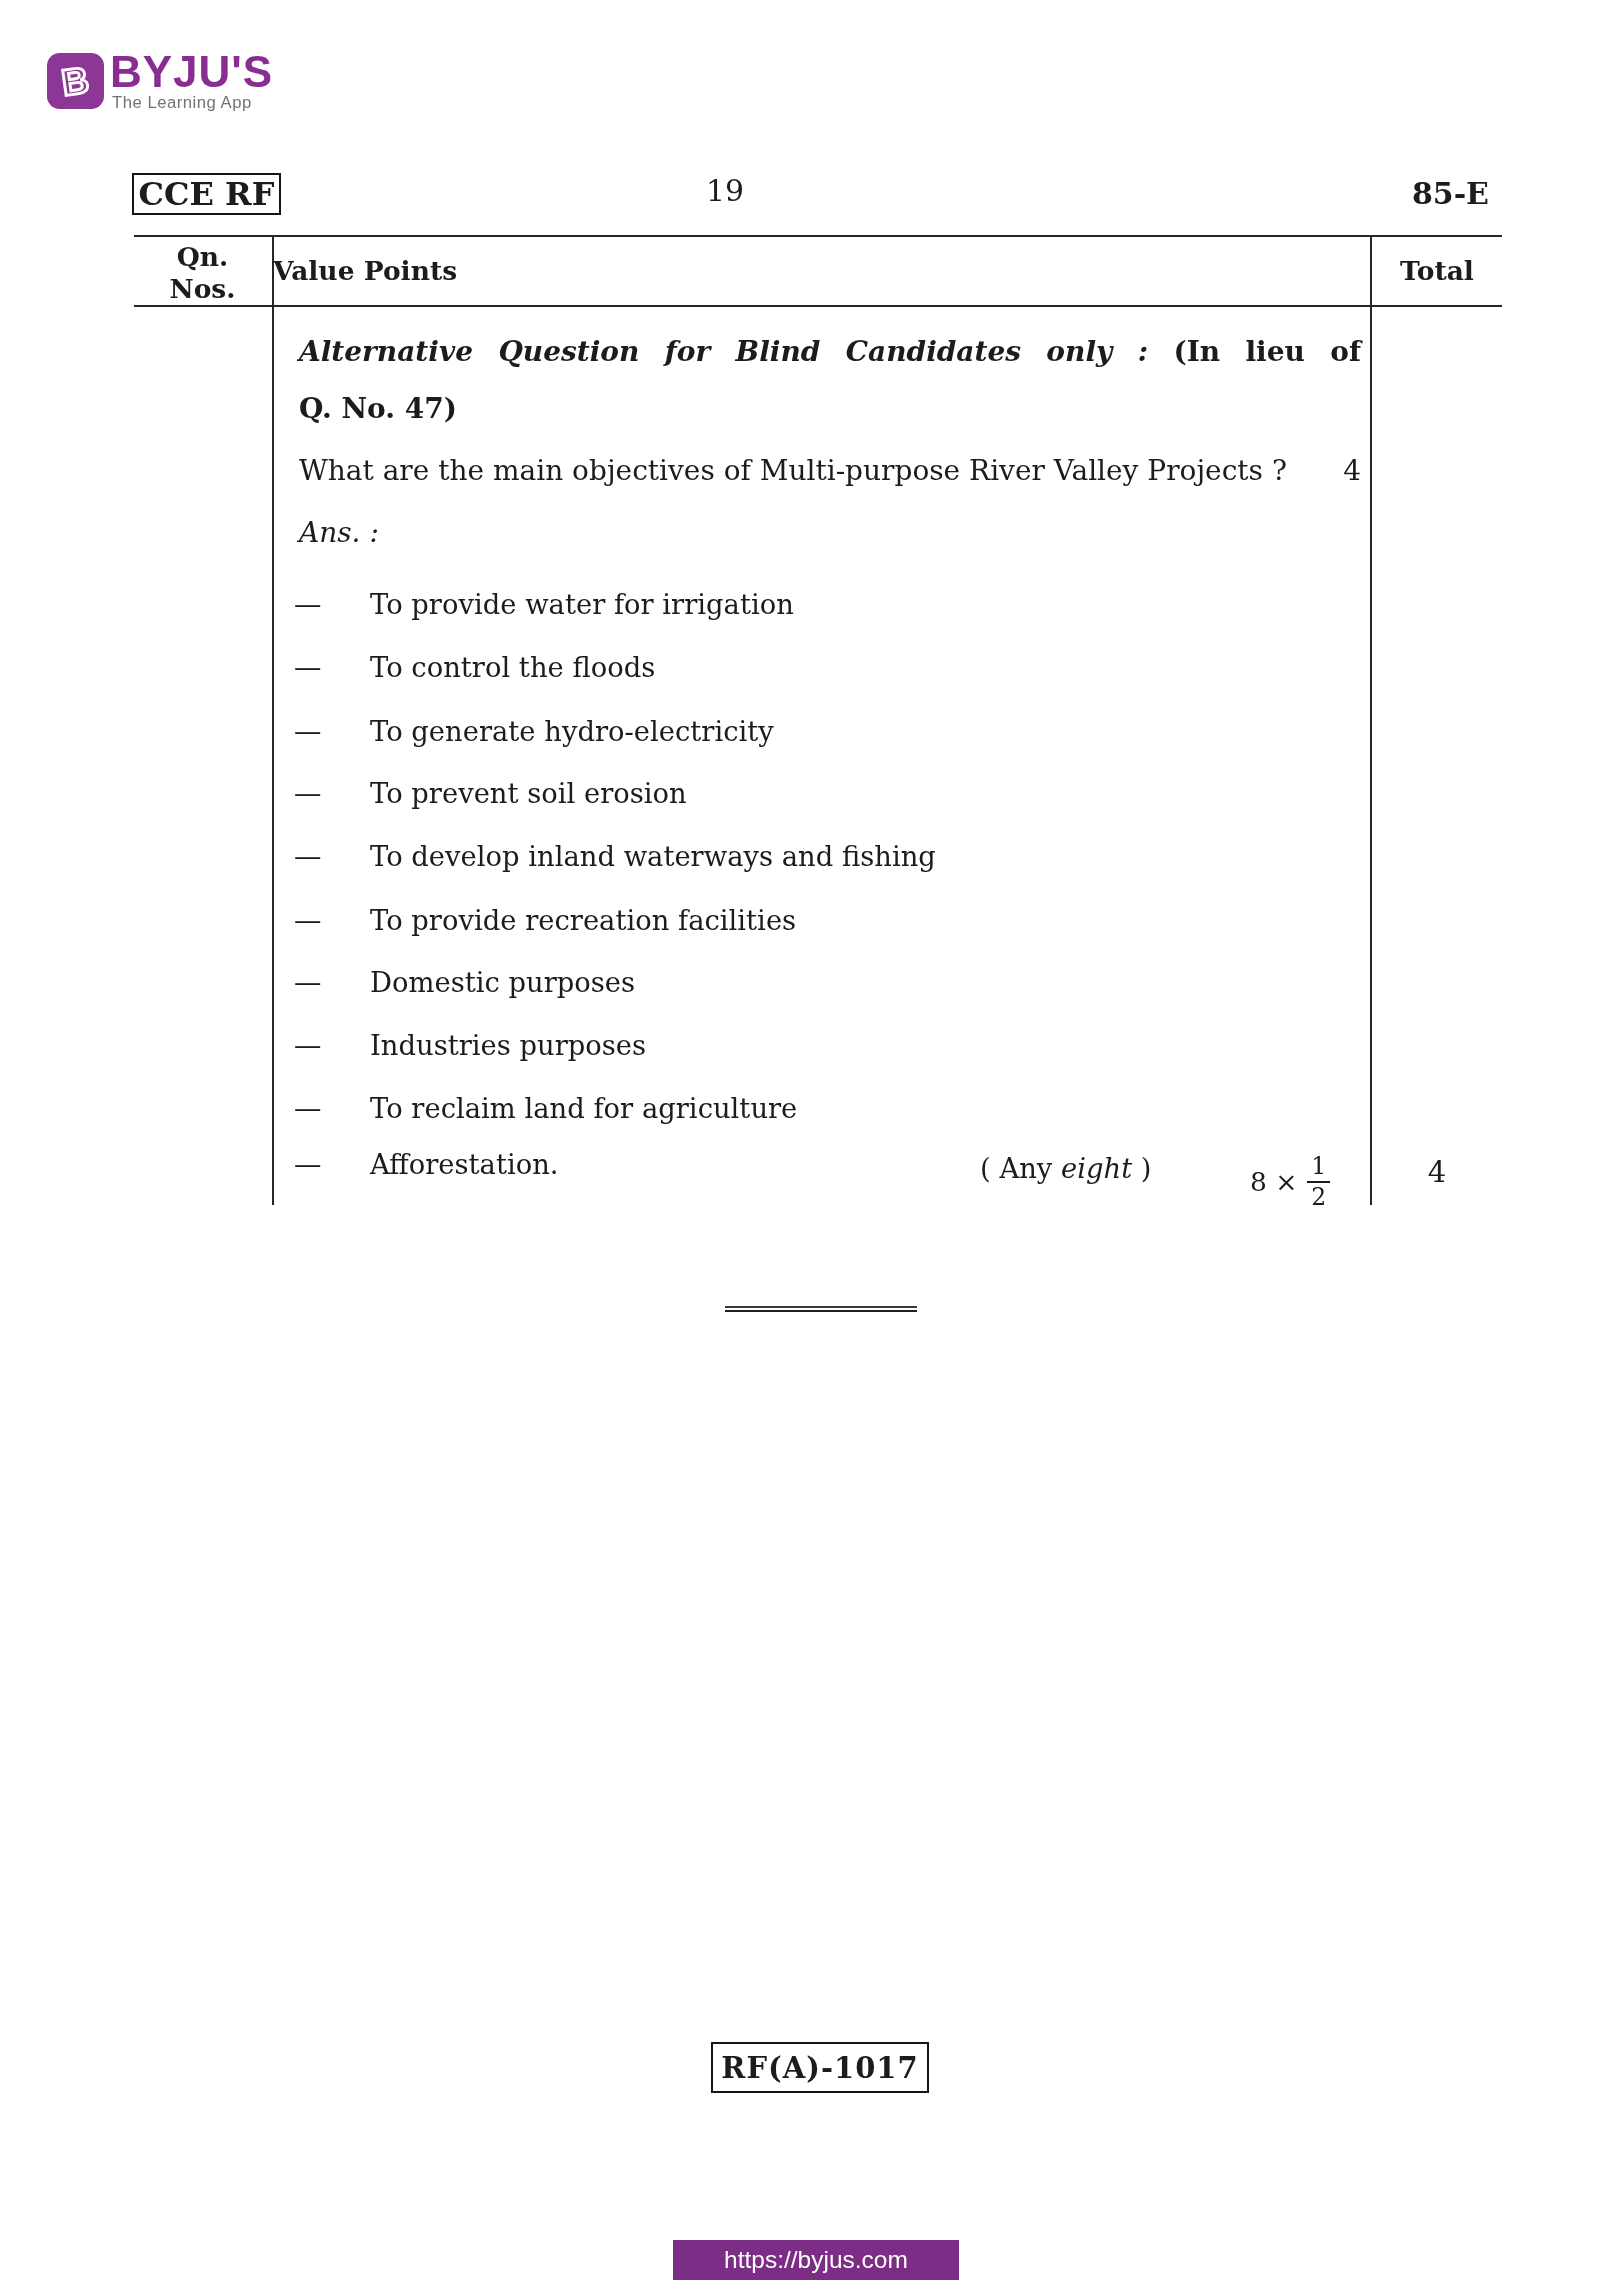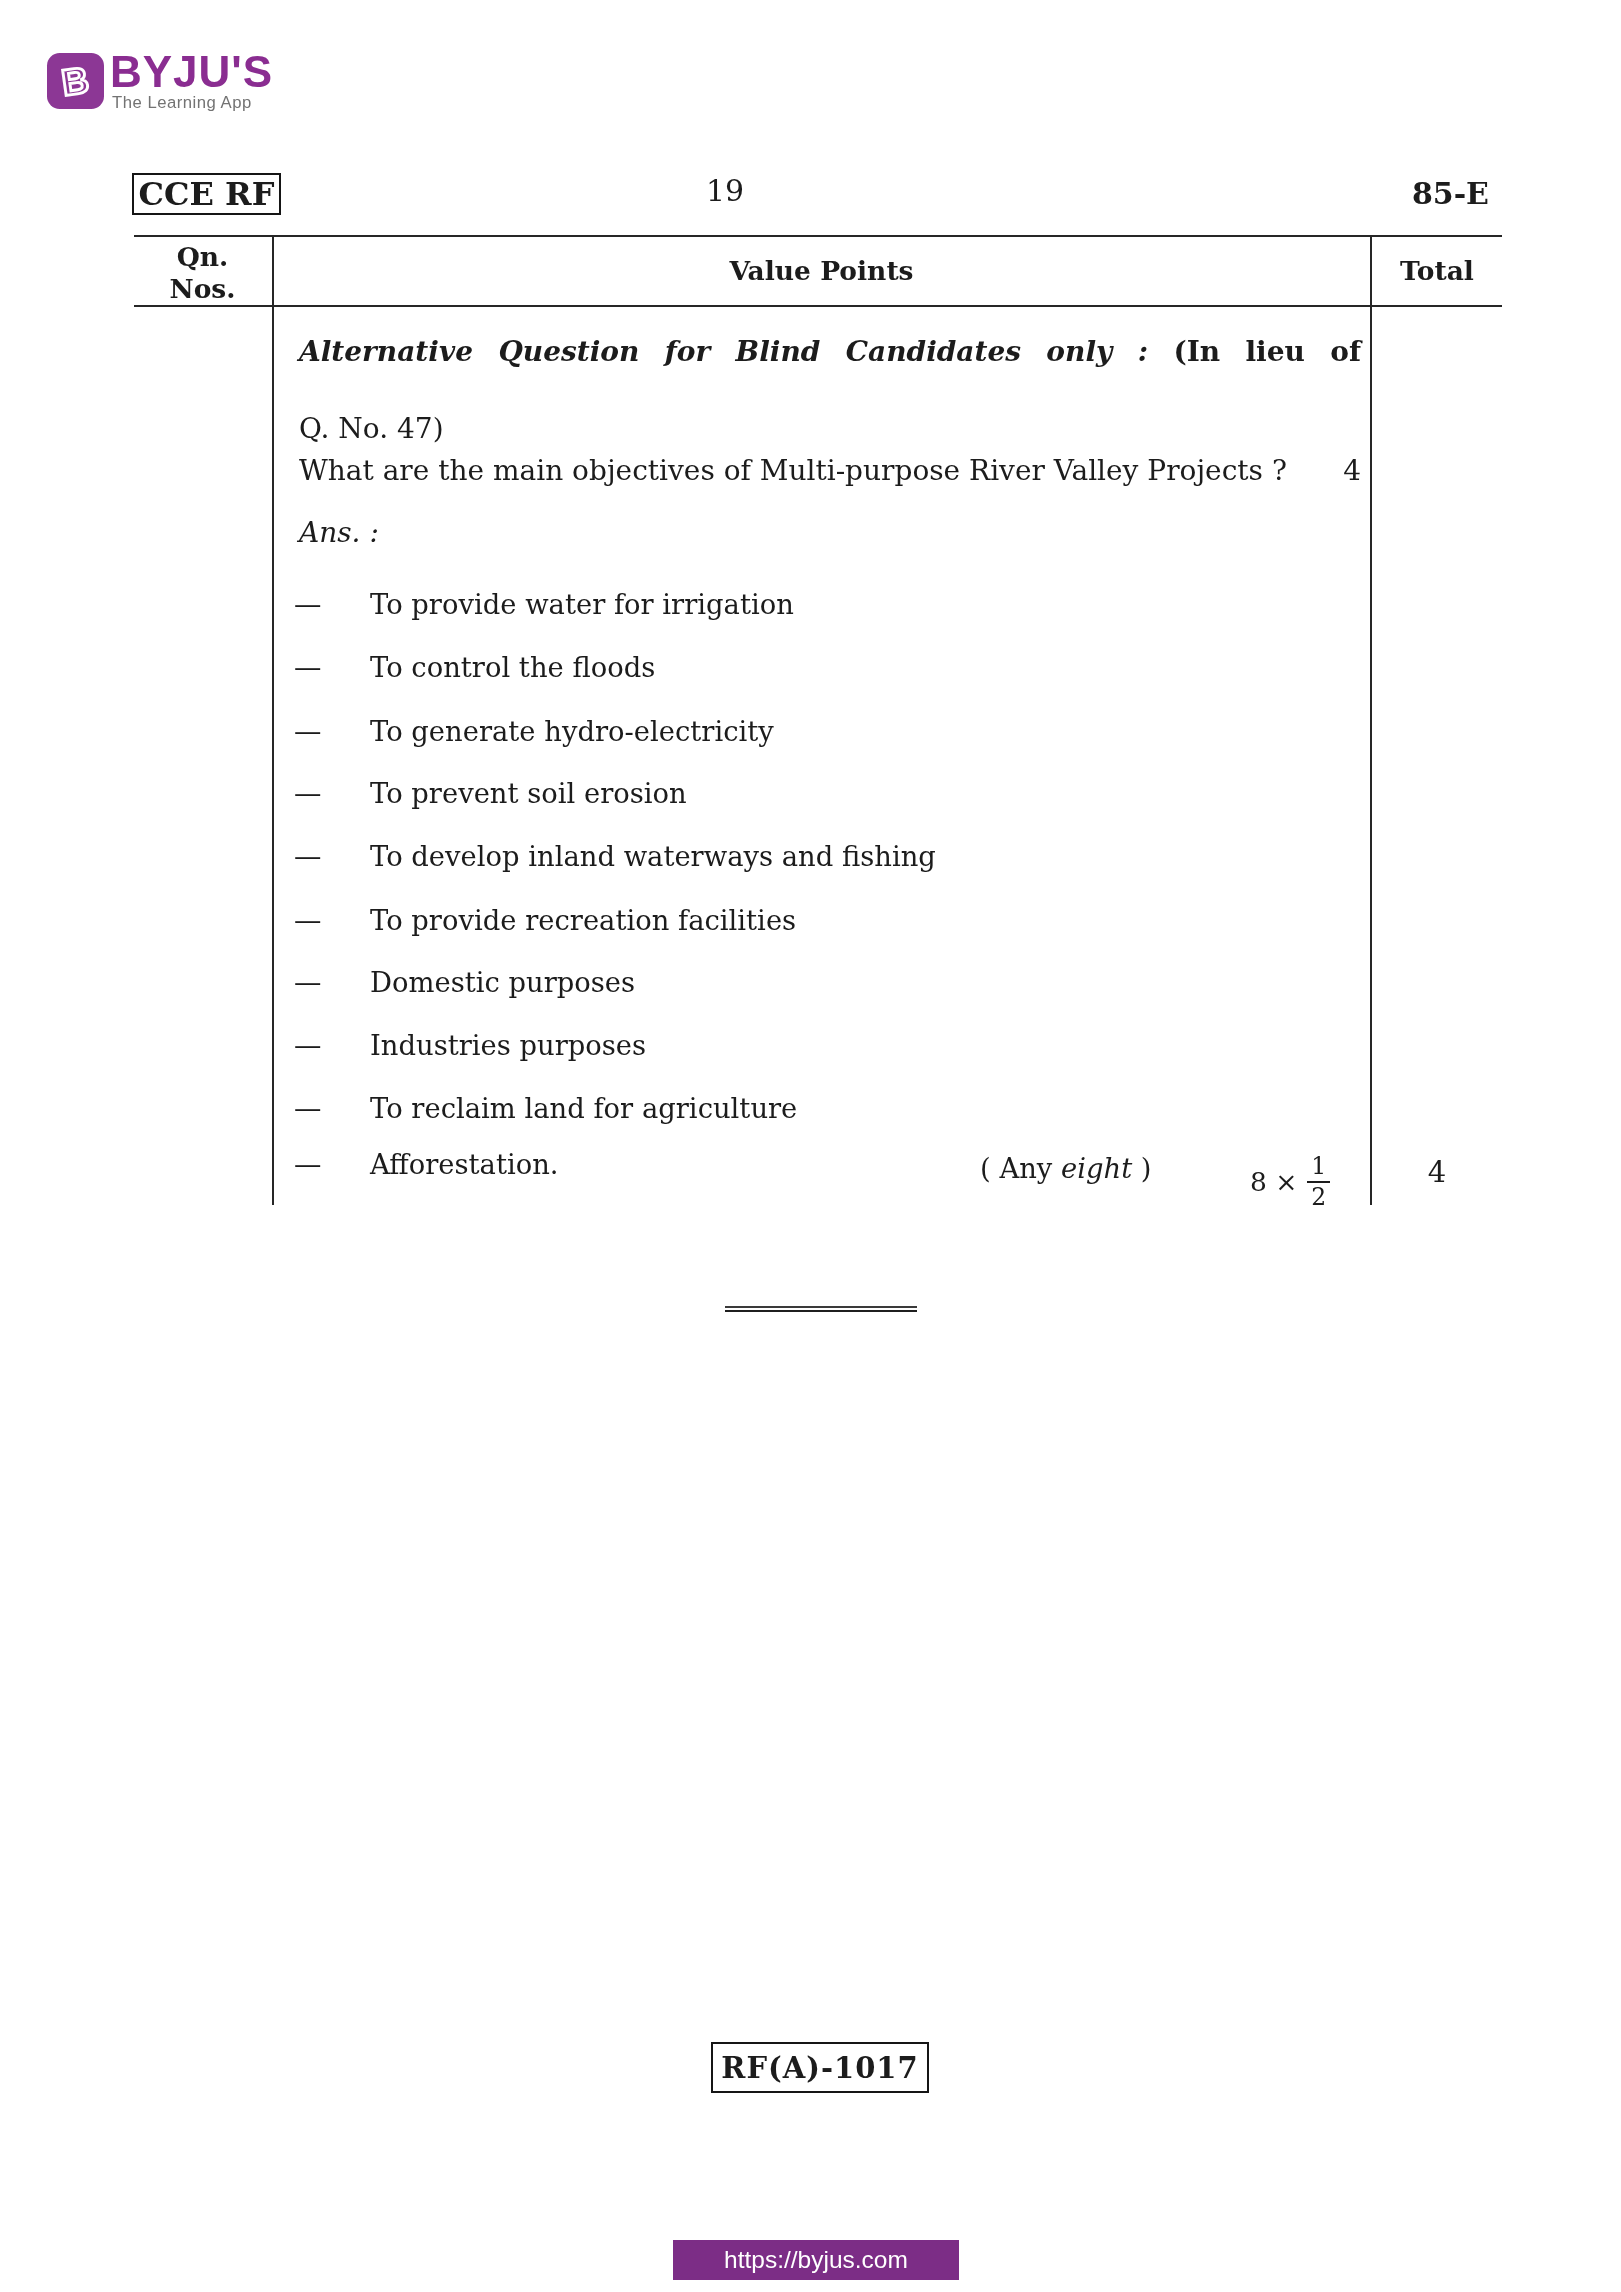--- a/index.html
+++ b/index.html
@@ -53,35 +53,35 @@
   .h-header { left:134px; top:305px; width:1368px; height:2px; }
   .v-left   { left:272px; top:235px; width:2px; height:970px; }
   .v-right  { left:1370px; top:235px; width:2px; height:970px; }
 
   .col1-header {
     left:134px; top:241px; width:137px;
     text-align:center; font-weight:700; font-size:26.5px; line-height:32px;
   }
   .col2-header {
     left:273px; top:255px; width:1097px;
-    text-align:center; font-weight:700; font-size:26.5px;
+    text-align:left; font-weight:700; font-size:26.5px;
   }
   .col3-header {
     left:1372px; top:255px; width:130px;
     text-align:center; font-weight:700; font-size:26.5px;
   }
 
   
   .alt-head-1 {
     left:299px; top:335px; width:1062px;
     font-weight:700; font-size:28px;
     text-align:justify; text-align-last:justify;
   }
   .alt-head-1 .it { font-style:italic; }
-  .alt-head-2 { left:299px; top:392px; font-weight:400; font-size:28px;margin-top:20px; }
+  .alt-head-2 { left:299px; top:392px; font-weight:700; font-size:28px; }
   .question-row {
     left:299px; top:454px; width:1062px;
     display:flex; justify-content:space-between; font-size:28px;
   }
   .ans-label { left:299px; top:516px; font-style:italic; font-size:28px; }
   .point-row {
     position:absolute; left:294px; width:1073px;
     display:flex; font-size:27.4px;
   }
   .point-row .dash { width:76px; flex:0 0 76px; }

